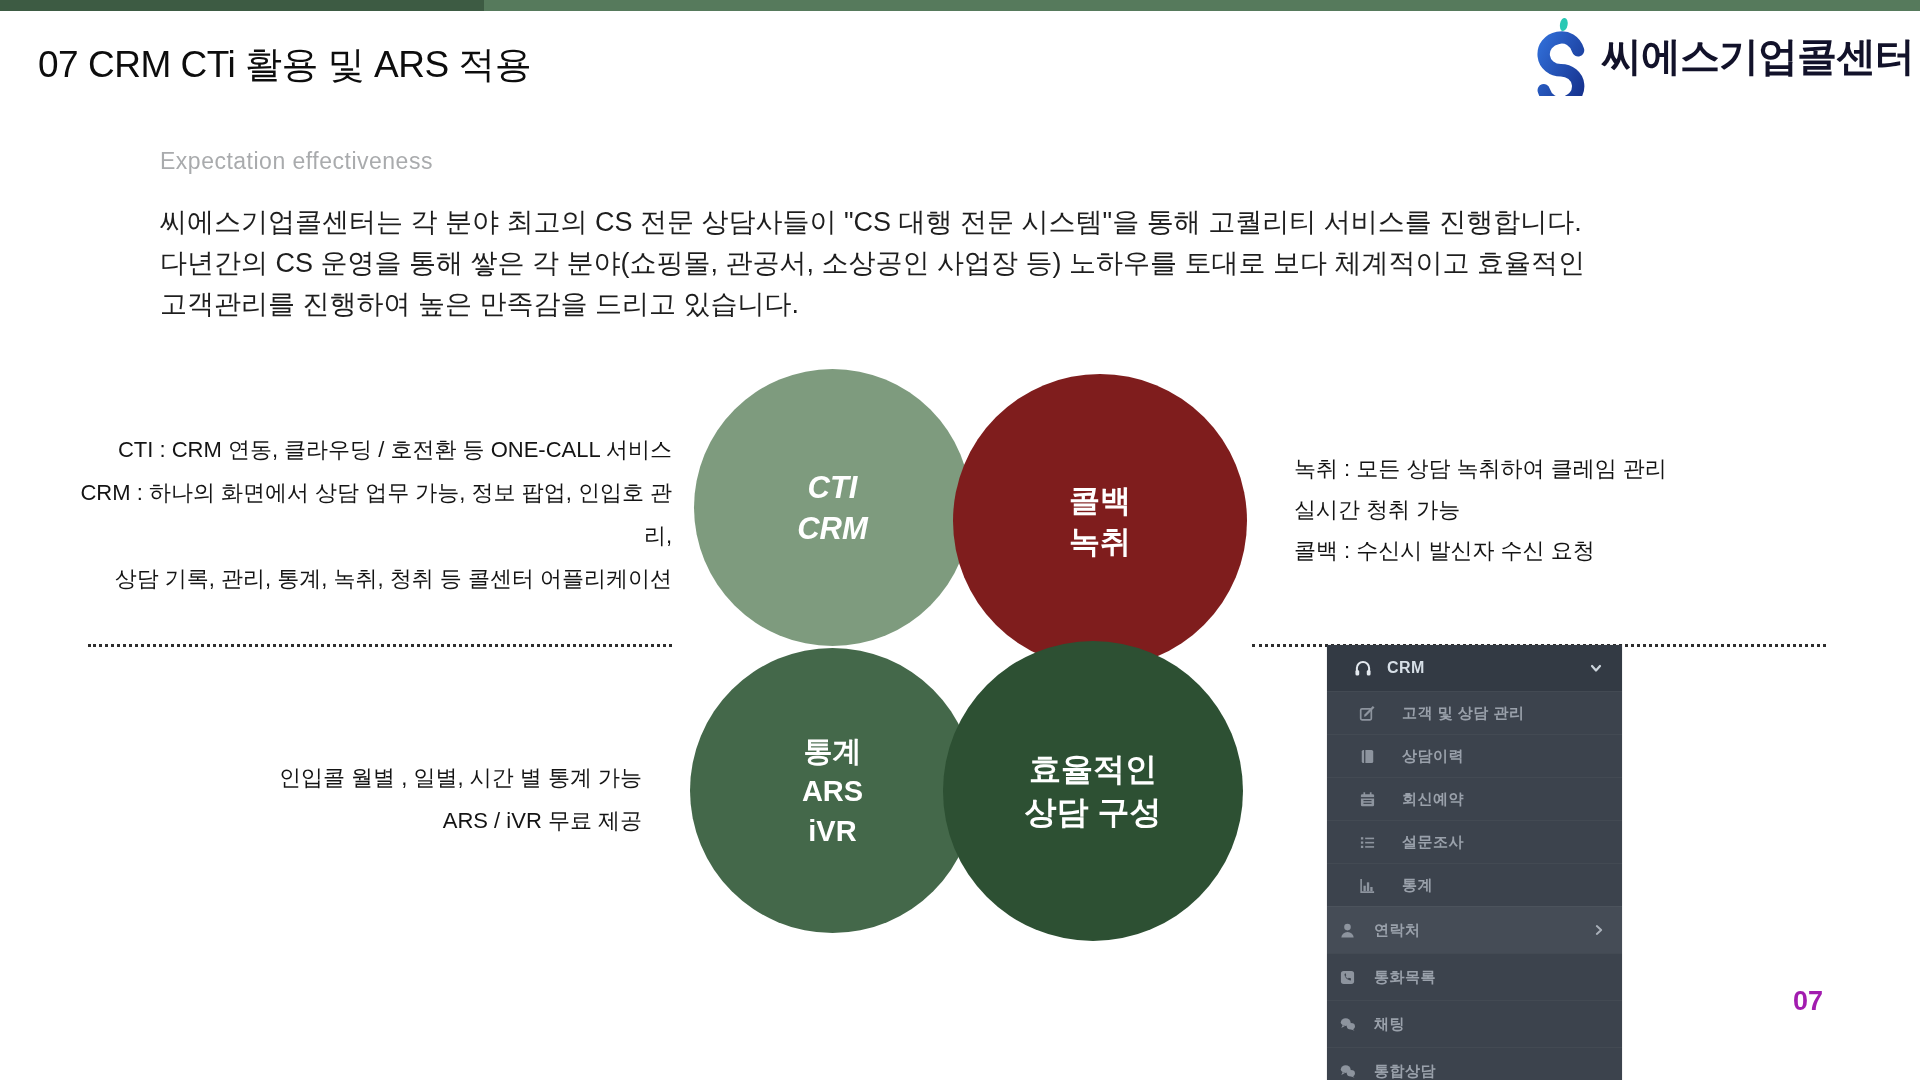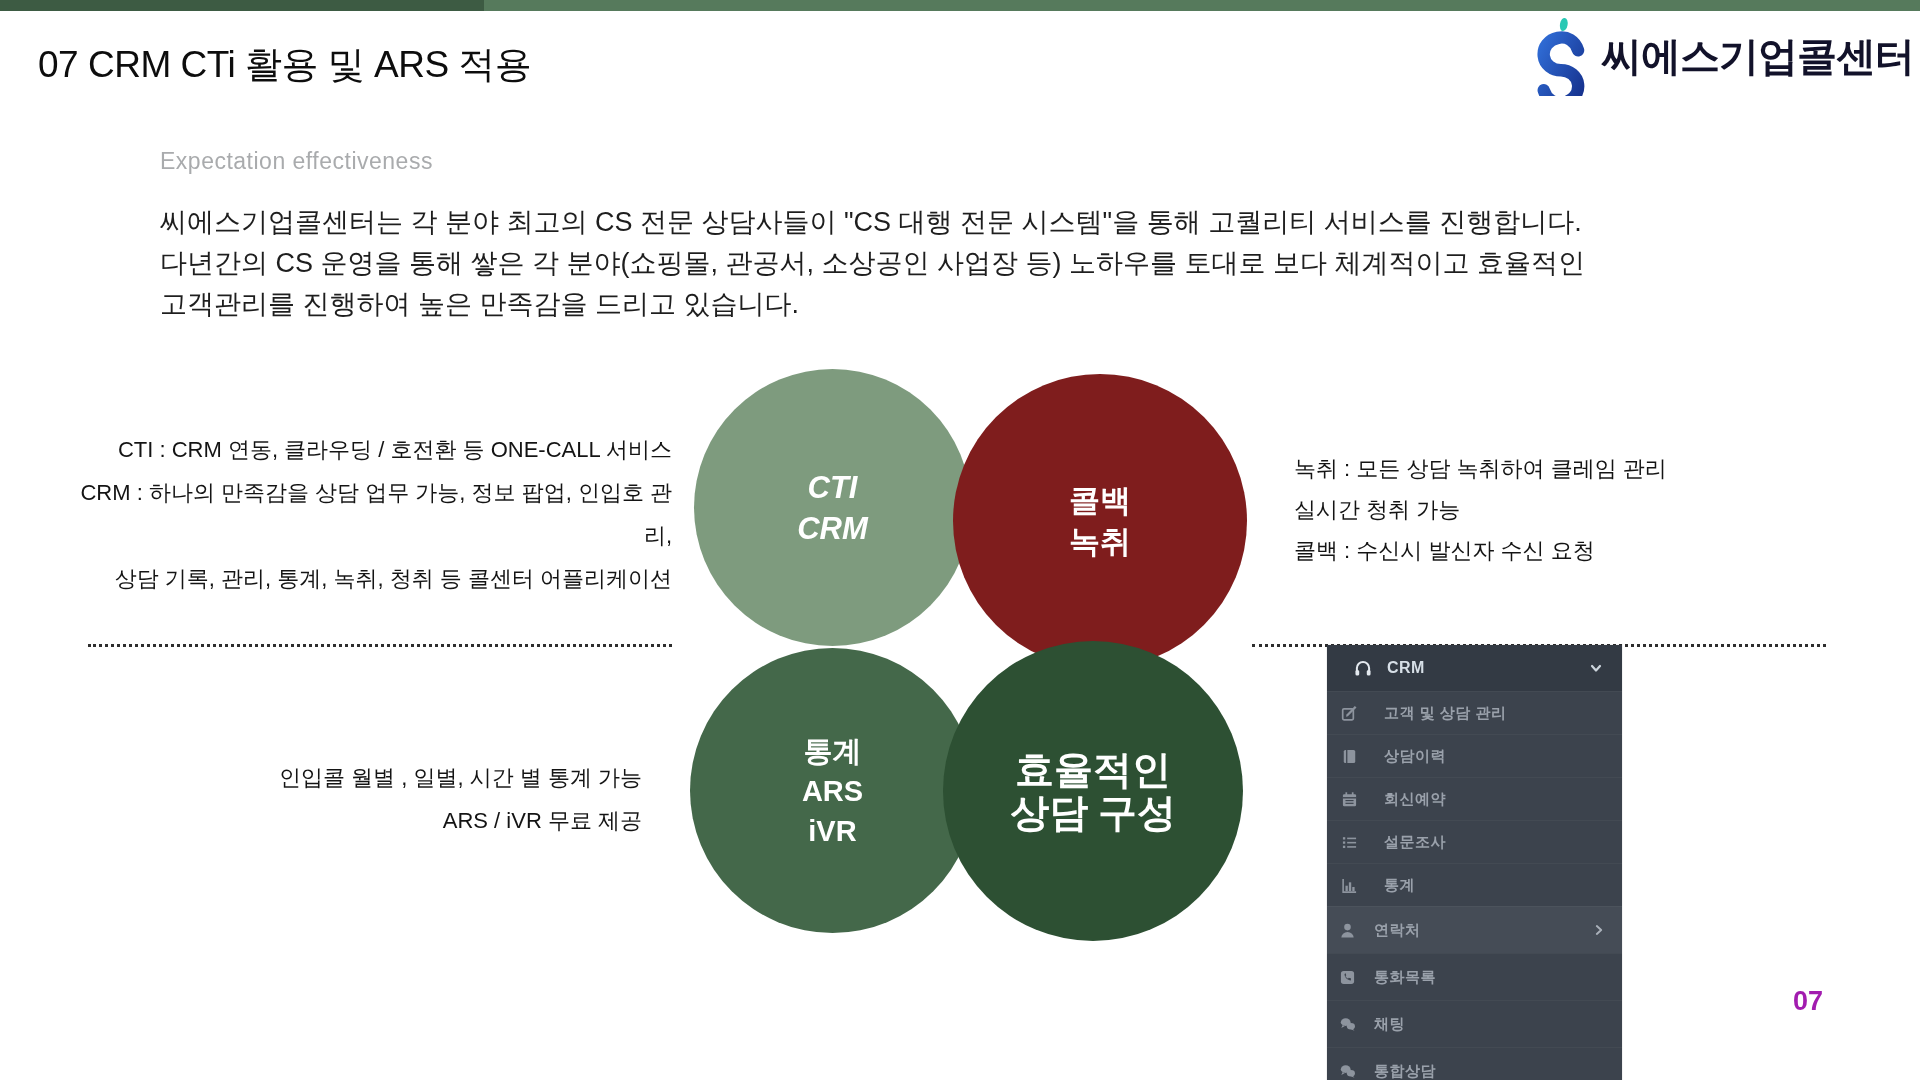--- a/index.html
+++ b/index.html
@@ -34,35 +34,35 @@
 
   
   .circle { position:absolute; border-radius:50%; display:flex; align-items:center; justify-content:center; text-align:center; }
   .circle .lbl { color:#ffffff; font-weight:800; }
   .circle.c1 { left:694px; top:369px; width:277px; height:277px; z-index:1; }
   .circle.c2 { left:953px; top:374px; width:294px; height:294px; z-index:2; }
   .circle.c3 { left:690px; top:648px; width:285px; height:285px; z-index:3; }
   .circle.c4 { left:943px; top:641px; width:300px; height:300px; z-index:4; }
   .circle.c1 .lbl, .circle.c2 .lbl { font-size:31px; line-height:41px; }
   .circle.c3 .lbl { font-size:29px; line-height:40px; }
-  .circle.c4 .lbl { font-size:39px; line-height:43px;font-family:Liberation Serif, serif; }
+  .circle.c4 .lbl { font-size:32px; line-height:43px; }
 
   
   .dotline { position:absolute; top:644px; height:0; border-top:3px dotted #2e2e2e; }
   .dotline.left  { left:88px;  width:584px; }
   .dotline.right { left:1252px; width:574px; z-index:5; }
 
   
   .sidebar { position:absolute; left:1327px; top:645px; width:295px; height:435px; z-index:6; box-shadow:0 0 0 1px rgba(0,0,0,0.05); }
   .sb-header { height:46px; display:flex; align-items:center; padding:0 18px 0 26px; }
   .sb-header .sb-ico { width:20px; height:20px; color:#e4e9ef; flex:0 0 auto; }
   .sb-header .sb-label { margin-left:14px; font-size:16px; font-weight:700; color:#d7dfe7; letter-spacing:0.5px; }
   .sb-header .sb-caret { margin-left:auto; width:16px; height:16px; color:#cdd5dd; }
   .sb-row { display:flex; align-items:center; border-top:1px solid rgba(255,255,255,0.04); }
-  .sb-row.sub { height:43px; padding-left:14px;text-align:right; }
+  .sb-row.sub { height:43px; padding-left:32px;text-align:right; }
   .sb-row.top { height:47px; padding-left:12px; }
   .sb-row .sb-ico { width:17px; height:17px; color:#8d949e; flex:0 0 auto; }
   .sb-row.sub .sb-label { margin-left:26px; }
   .sb-row.top .sb-label { margin-left:18px; }
   .sb-row .sb-label { font-size:15px; font-weight:600; color:#9aa1ab; letter-spacing:0.5px; }
   .sb-row .sb-caret { margin-left:auto; margin-right:16px; width:14px; height:14px; color:#aab1ba; }
   .sb-row.highlight { background:rgba(255,255,255,0.05); }
 
   
   .page-num { position:absolute; left:1793px; top:986px; font-size:27px; font-weight:800; color:#a21caf; }
@@ -95,21 +95,21 @@
 
   <div class="subtitle">Expectation effectiveness</div>
   <div class="intro">
     <div>씨에스기업콜센터는 각 분야 최고의 CS 전문 상담사들이 "CS 대행 전문 시스템"을 통해 고퀄리티 서비스를 진행합니다.</div>
     <div>다년간의 CS 운영을 통해 쌓은 각 분야(쇼핑몰, 관공서, 소상공인 사업장 등) 노하우를 토대로 보다 체계적이고 효율적인</div>
     <div>고객관리를 진행하여 높은 만족감을 드리고 있습니다.</div>
   </div>
 
   <div class="note note-left">
     <div>CTI : CRM 연동, 클라우딩 / 호전환 등 ONE-CALL 서비스</div>
-    <div>CRM : 하나의 만족감을 상담 업무 가능, 정보 팝업, 인입호 관리,</div>
+    <div>CRM : 하나의 화면에서 상담 업무 가능, 정보 팝업, 인입호 관리,</div>
     <div>상담 기록, 관리, 통계, 녹취, 청취 등 콜센터 어플리케이션</div>
   </div>
 
   <div class="note note-right">
     <div>녹취 : 모든 상담 녹취하여 클레임 관리</div>
     <div>실시간 청취 가능</div>
     <div>콜백 : 수신시 발신자 수신 요청</div>
   </div>
 
   <div class="note note-bottom-left">

